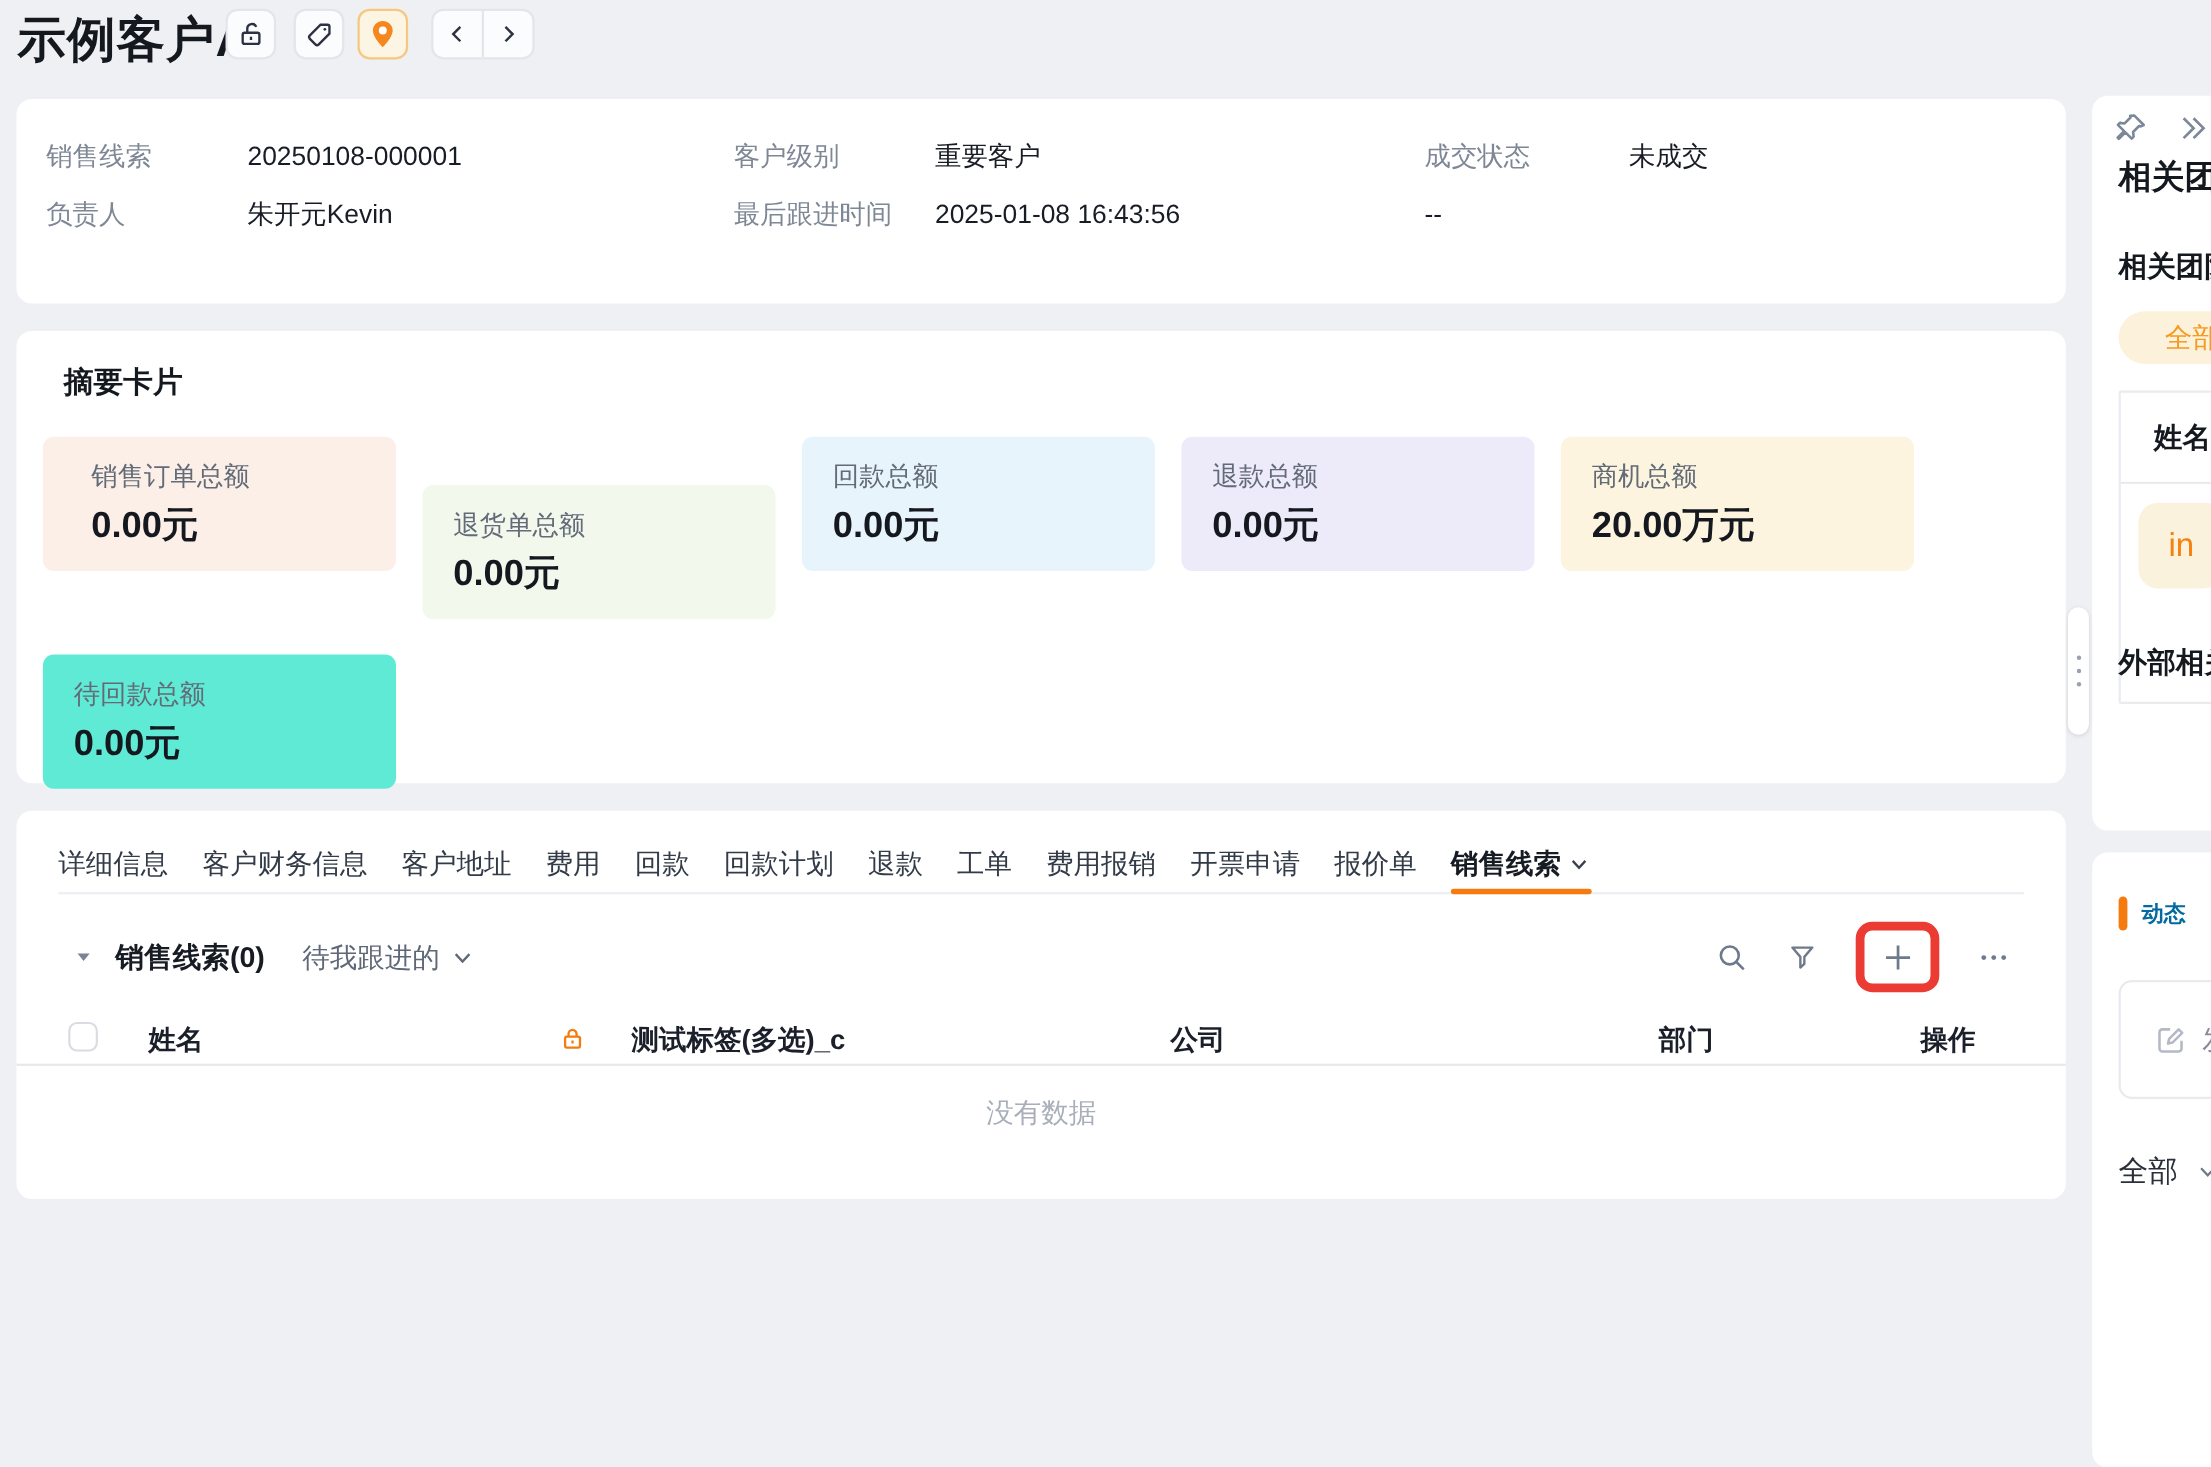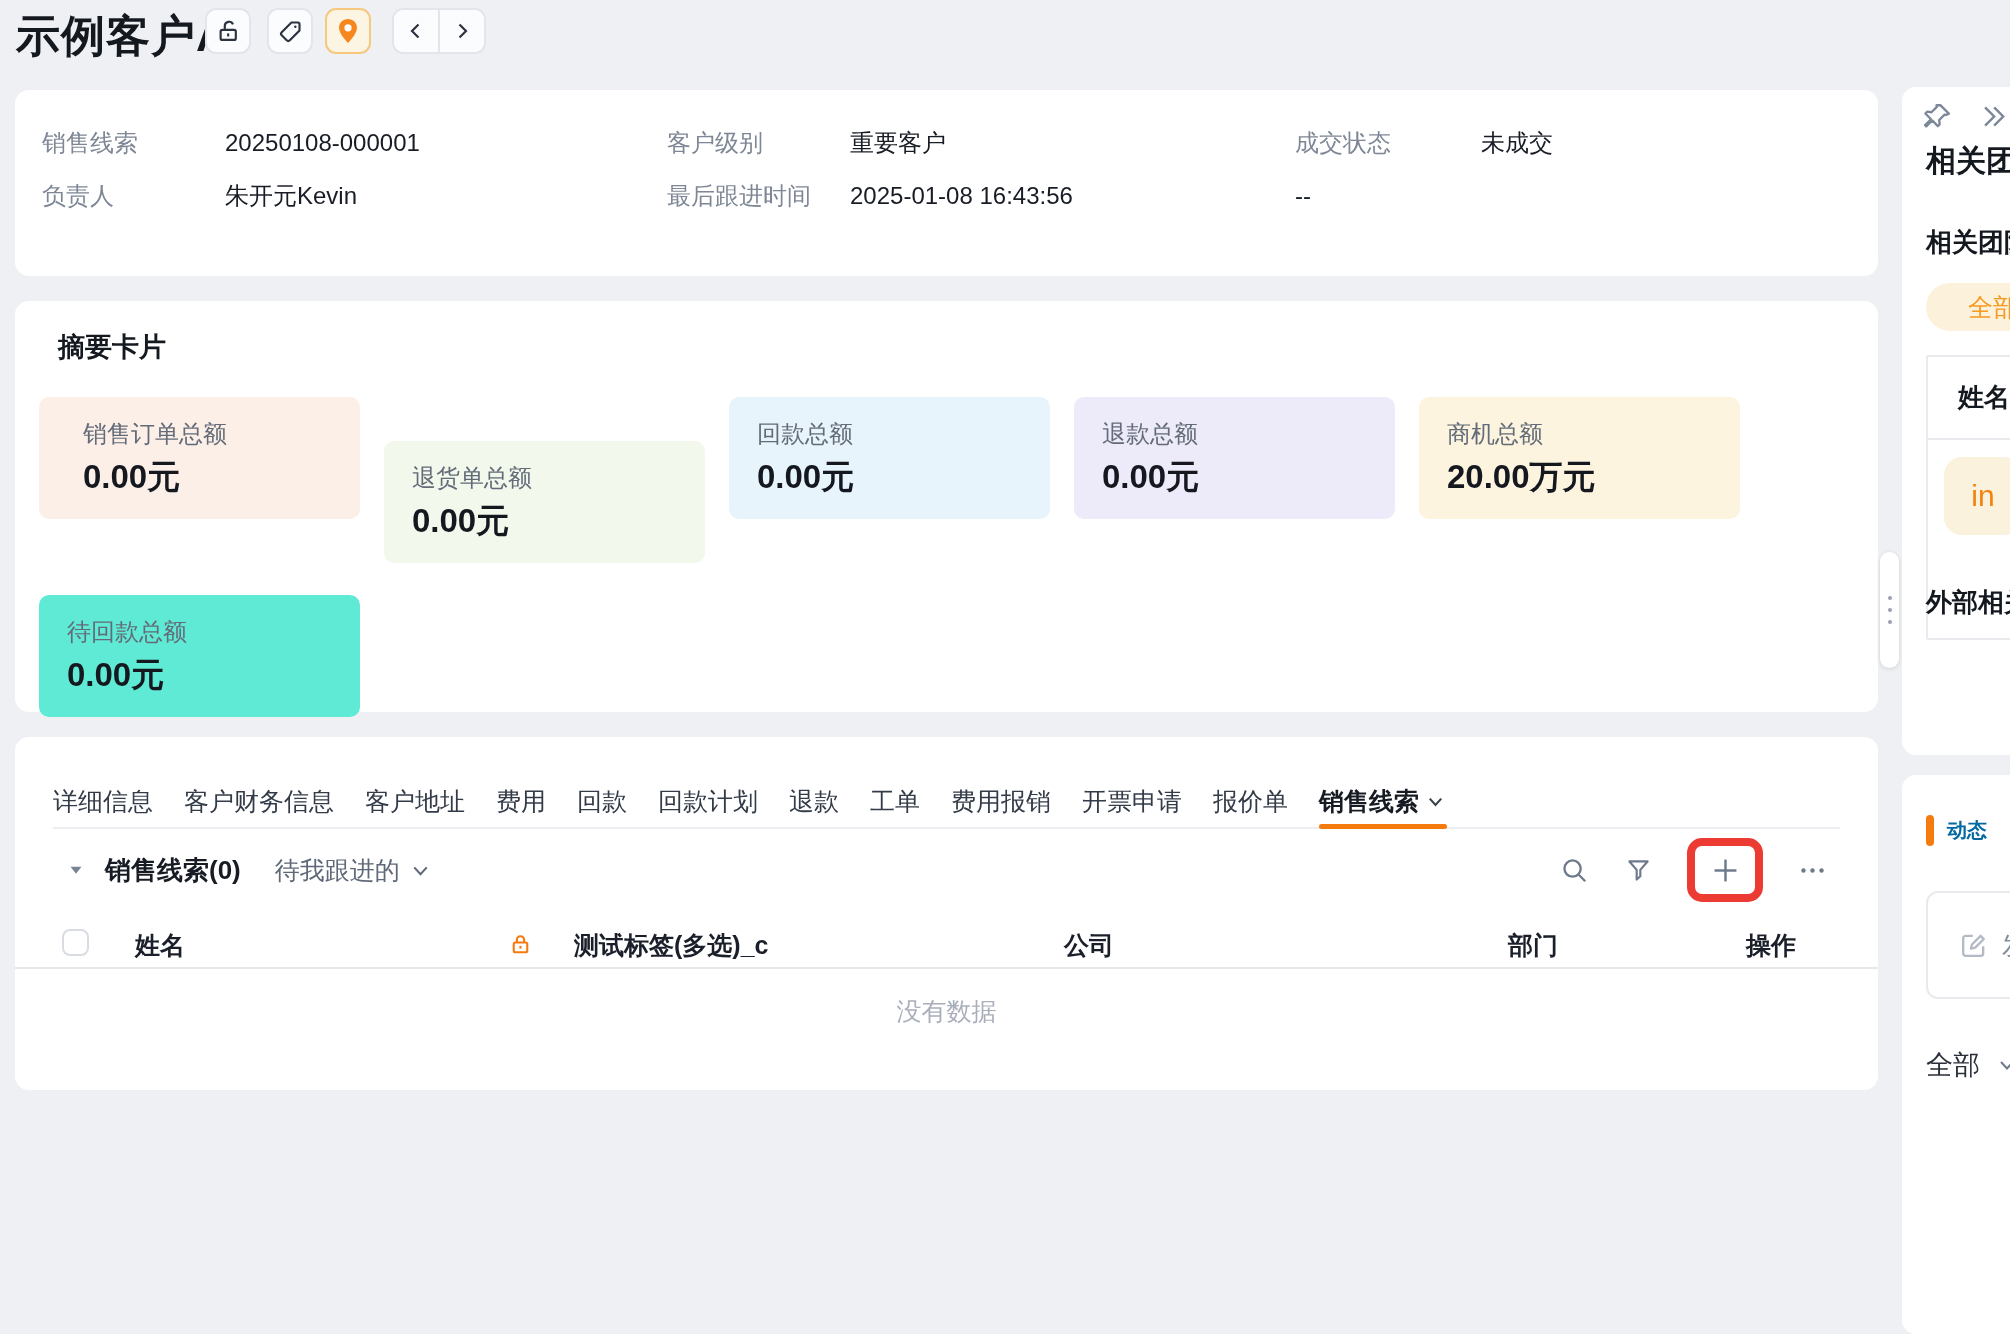--- a/index.html
+++ b/index.html
@@ -44,21 +44,21 @@
   #summary-card { left:15px; top:301px; width:1863px; height:411px; }
   .summary-title { position:absolute; left:43px; top:28px; font-size:27px; font-weight:700; color:#14181F; }
   .scards { position:absolute; left:24px; top:96px; width:1815px; display:flex; flex-wrap:wrap; gap:32px 24px; }
   .scard { width:321px; height:122px; border-radius:10px; padding:22px 28px; }
   .scard .lbl { font-size:24px; color:#636B78; line-height:30px; }
   .scard .val { font-size:33px; font-weight:700; color:#15181F; margin-top:6px; }
   .scard .unit { font-weight:800; }
 
   
   #leads-card { left:15px; top:737px; width:1863px; height:353px; }
-  .tabs { position:absolute; left:38px; right:38px; top:38px; height:54px;
+  .tabs { position:absolute; left:38px; right:38px; top:22px; height:54px;
           display:flex; gap:31px; align-items:center; border-bottom:2px solid #ECEEF2; }
   .tab { font-size:25px; color:#333B48; white-space:nowrap; cursor:pointer; }
   .tab-active { font-weight:700; color:#171B23; display:flex; align-items:center; gap:5px;
                 position:relative; height:100%; }
   .tab-active::after { content:""; position:absolute; left:0; right:0; bottom:-2px; height:5px;
                        background:#F57B0F; border-radius:3px; }
   .tab-active svg { color:#3A414D; }
 
   .toolbar { position:absolute; left:50px; right:50px; top:98px; height:70px; display:flex; align-items:center; }
   .collapse-caret { color:#7A8494; margin-right:18px; cursor:pointer; }

